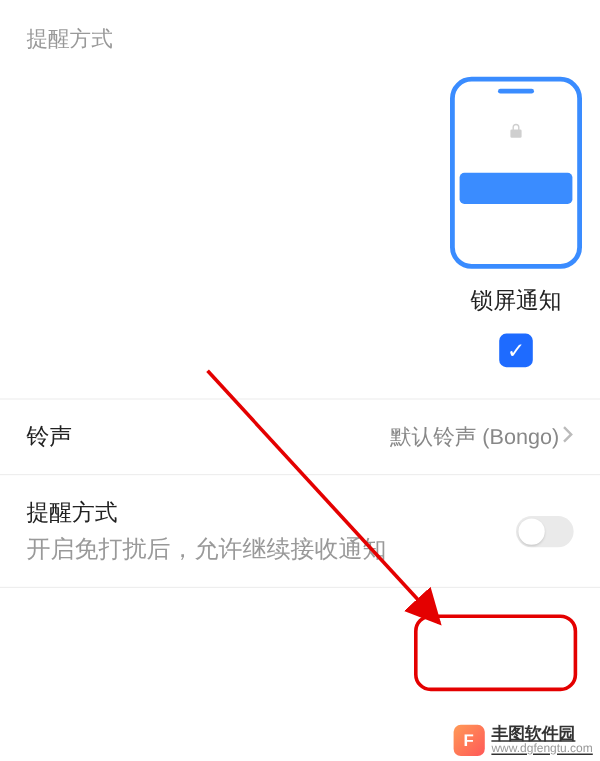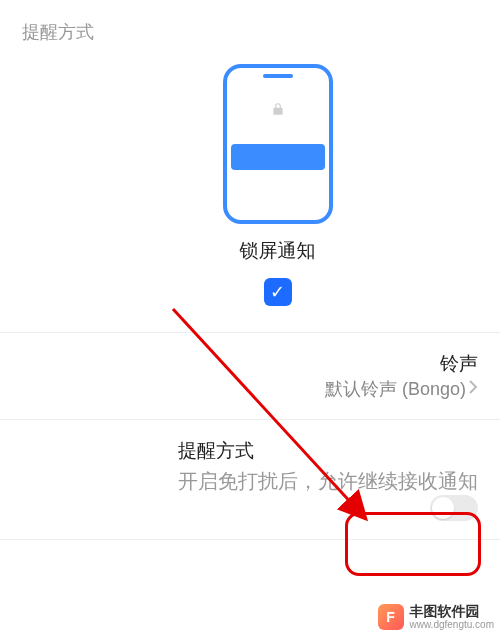--- a/index.html
+++ b/index.html
@@ -1,45 +1,45 @@
 <!DOCTYPE html>
 <html><head>
 <meta charset="utf-8">
 <style>
   html,body{margin:0;padding:0;font-family:-apple-system,"PingFang SC","Helvetica Neue",sans-serif;background:#fff;}
   .page{width:500px;height:634px;position:relative;box-sizing:border-box;background:#fff;overflow:hidden;}
   .section-title{padding:20px 22px 10px 22px;font-size:18px;color:#999;}
-  .options-row{display:flex;justify-content:center;gap:70px;padding:10px 0 0 55px;}
+  .options-row{display:flex;justify-content:flex-end;gap:70px;padding:10px 0 0 55px;}
   .option{display:flex;flex-direction:column;align-items:center;width:140px;}
   .phone{width:110px;height:160px;border-radius:18px;border:4px solid #e6e6e6;background:#fff;margin-bottom:14px;display:flex;flex-direction:column;align-items:center;padding-top:6px;box-sizing:border-box;position:relative;}
   .phone.active{border-color:#3a8cff;}
   .notch{width:30px;height:4px;border-radius:2px;background:#cfcfcf;margin-bottom:28px;}
   .phone.active .notch{background:#3a8cff;}
   .lock{font-size:14px;color:#d0d0d0;position:absolute;top:34px;left:0;right:0;text-align:center;}
   .lock-bar{width:94px;height:26px;border-radius:4px;background:#3a8cff;position:absolute;top:76px;left:50%;transform:translateX(-50%);} 
   .banner-bar{width:80px;height:22px;border-radius:4px;background:#ededed;position:absolute;top:22px;left:50%;transform:translateX(-50%);} 
   .option-label{font-size:19px;color:#222;margin-bottom:14px;}
   .checkbox{width:28px;height:28px;border-radius:6px;display:flex;align-items:center;justify-content:center;}
   .checkbox.checked{background:#1e6bff;color:#fff;}
   .checkbox.unchecked{border:2px solid #ccc;background:#fff;}
   .checkmark{font-size:18px;line-height:1;color:#fff;}
   .list{margin-top:26px;border-top:1px solid #eee;}
-  .row{display:flex;align-items:flex-end;justify-content:space-between;padding:18px 22px;border-bottom:1px solid #eee;flex-direction:column;}
+  .row{display:flex;align-items:center;justify-content:space-between;padding:18px 22px;border-bottom:1px solid #eee;}
   .row .label{font-size:19px;color:#222;}
   .row .sub{font-size:20px;color:#999;margin-top:4px;}
   .row .leftcol{display:flex;flex-direction:column;}
   .value-chevron{display:flex;align-items:center;gap:2px;color:#888;font-size:18px;}
   .chevron{color:#bbb;font-size:18px;}
   .switch{width:48px;height:26px;border-radius:13px;background:#eaeaea;position:relative;}
   .switch::after{content:"";position:absolute;width:22px;height:22px;border-radius:50%;background:#fff;top:2px;left:2px;box-shadow:0 1px 2px rgba(0,0,0,.15);}
   .highlight-box{position:absolute;border:3px solid #e40000;border-radius:14px;width:130px;height:58px;left:345px;top:512px;pointer-events:none;}
   .red-arrow{position:absolute;left:168px;top:304px;pointer-events:none;}
   .watermark{position:absolute;right:0;bottom:0;display:flex;align-items:center;background:#fff;padding:4px 6px;border-top-left-radius:8px;}
   .wm-logo{width:26px;height:26px;border-radius:6px;background:linear-gradient(135deg,#ff9a56,#ff5858);margin-right:6px;display:flex;align-items:center;justify-content:center;color:#fff;font-weight:bold;font-size:14px;}
-  .wm-text{display:flex;flex-direction:column;line-height:1.1;}
+  .wm-text{display:flex;flex-direction:column;line-height:1.1;text-decoration:underline;}
   .wm-text .l1{font-size:14px;color:#333;font-weight:600;}
   .wm-text .l2{font-size:10px;color:#999;}
 </style>
 </head>
 <body>
 
 <div class="page">
 
   <div class="section-title">提醒方式</div>
 

